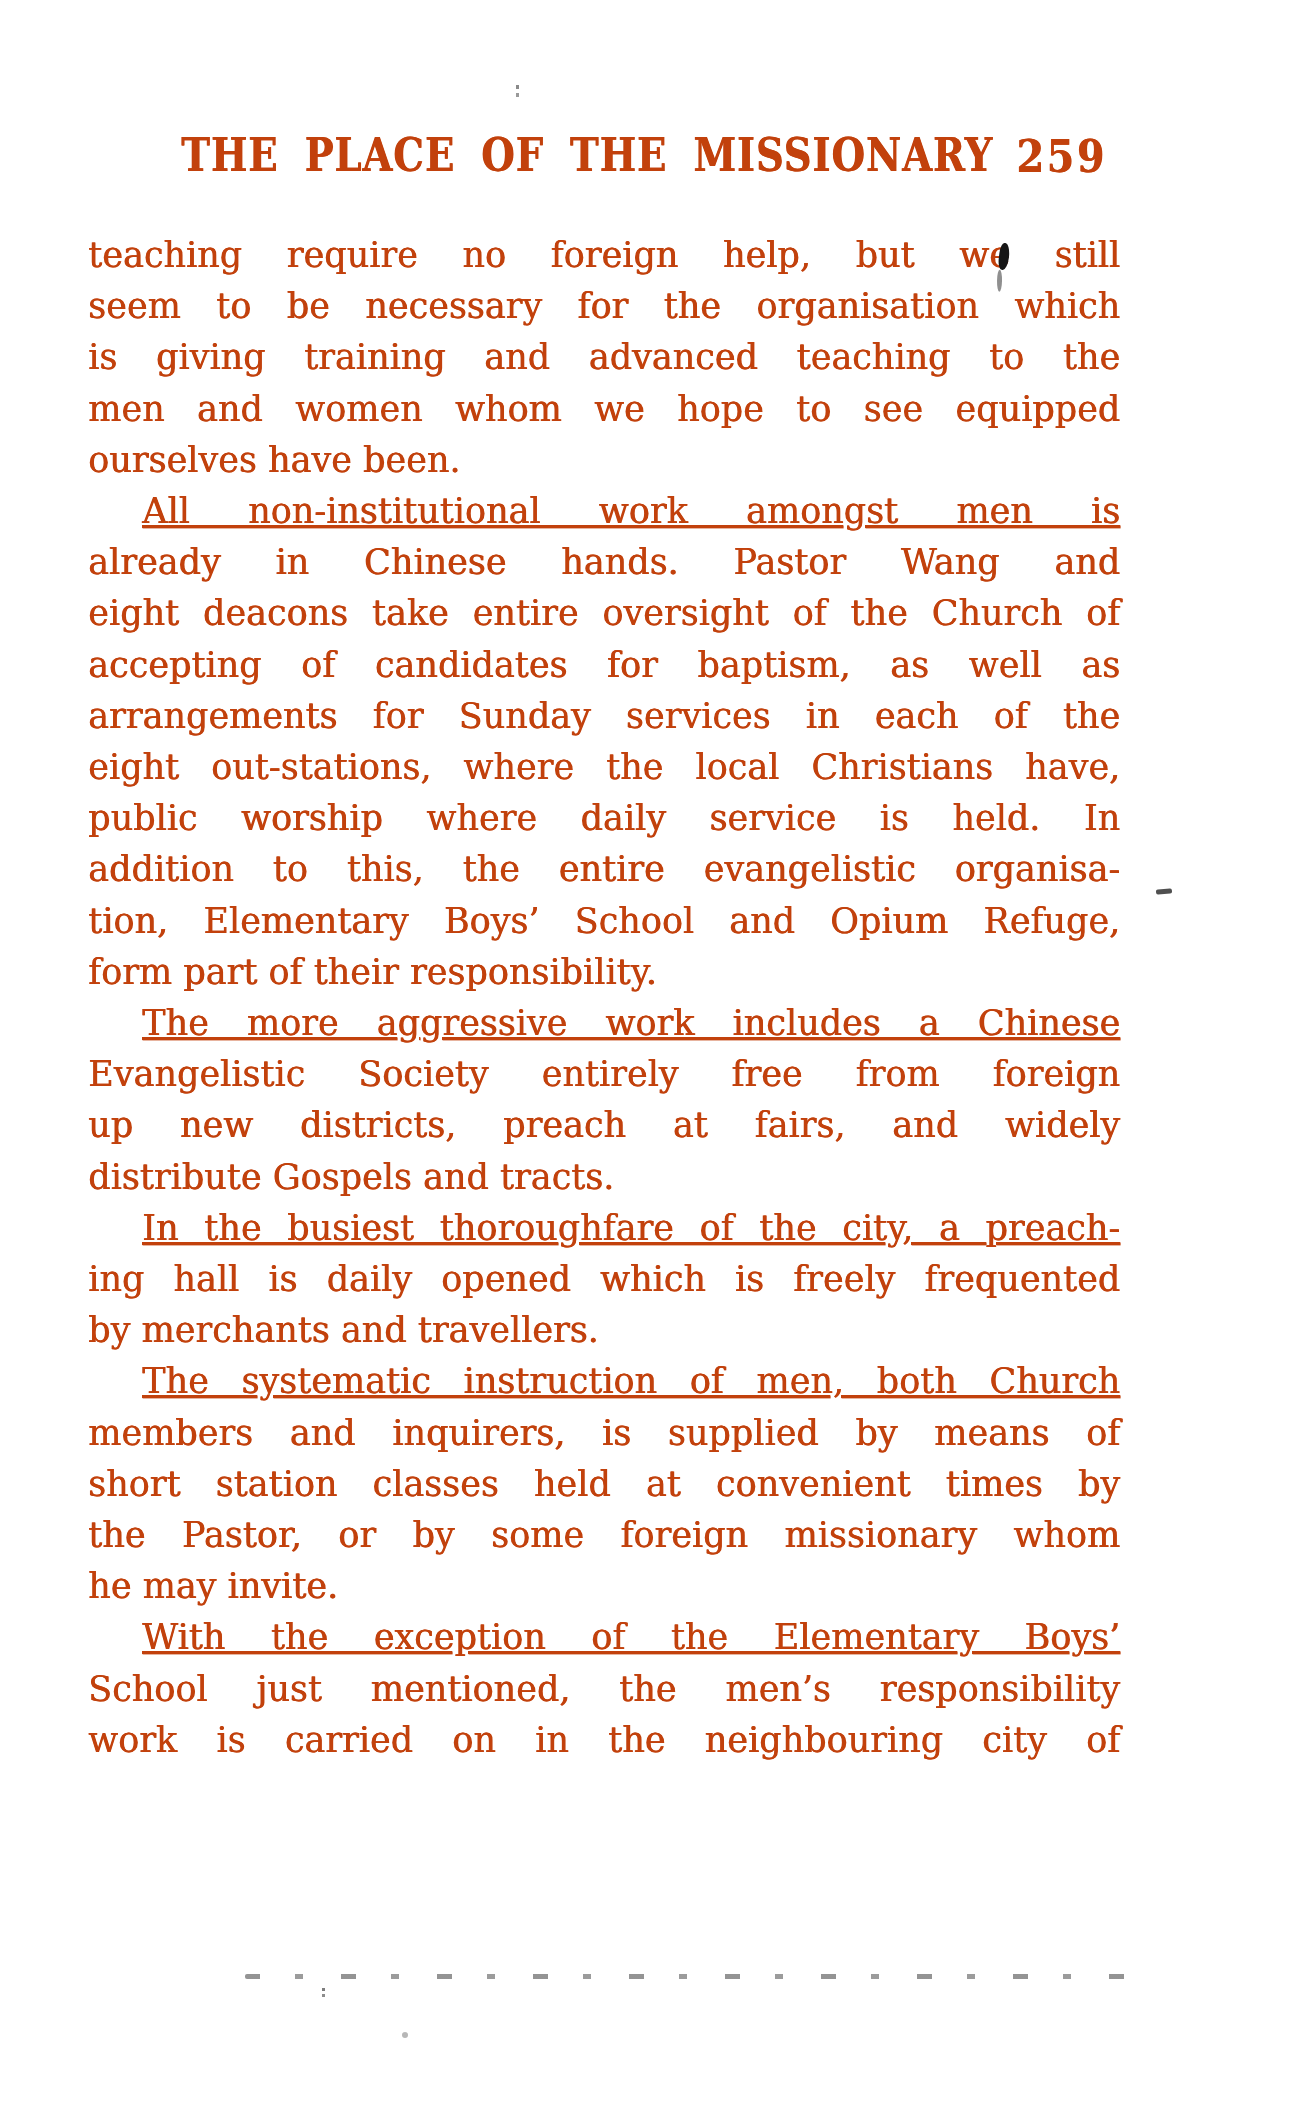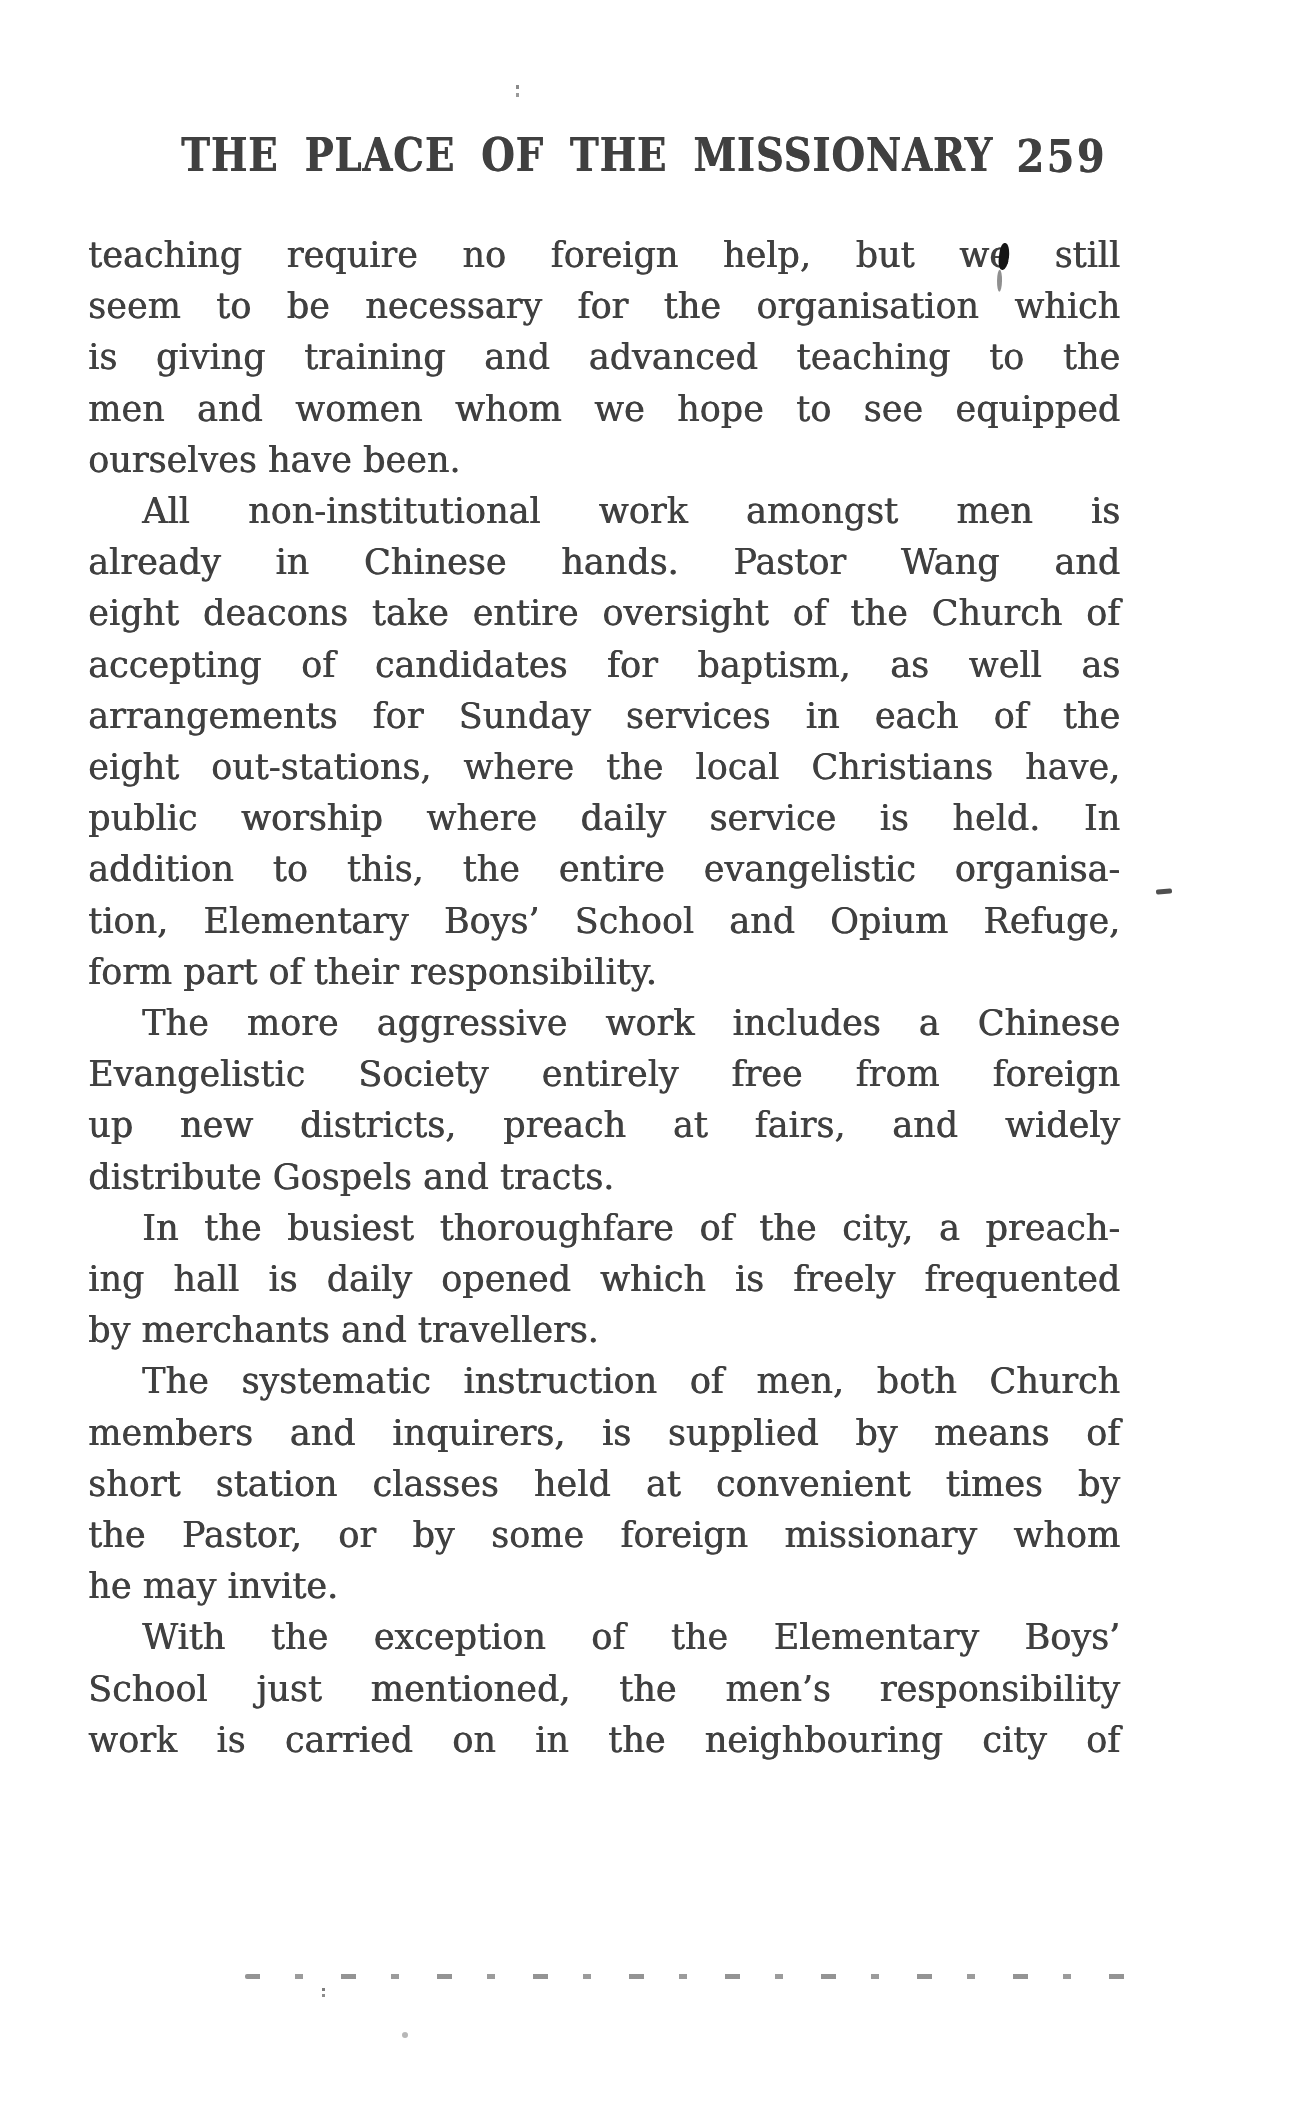--- a/index.html
+++ b/index.html
@@ -2,21 +2,21 @@
 <html><head>
 <meta charset="utf-8">
 <style>
   html, body { margin: 0; padding: 0; background: #e8e8e8; }
   .page {
     position: relative;
     width: 1300px;
     height: 2118px;
     background: #ffffff;
     font-family: "DejaVu Serif", "Liberation Serif", serif;
-    color: #404040;
+    color: #c2410c;
     overflow: hidden;
     margin: 0 auto;
   }
 
   
   .running-head {
     position: absolute;
     top: 128px;
     left: 71px;
     width: 1032px;
@@ -57,21 +57,21 @@
     line-height: 51.2px;
     text-shadow: 0.6px 0.4px 0 currentColor;
   }
   .paragraph { margin: 0; }
   .line {
     text-align: justify;
     text-align-last: justify;
     white-space: normal;
   }
   .line.last { text-align-last: left; }
-  .line.indent { text-indent: 54px; }
+  .line.indent { text-indent: 54px; text-decoration: underline; }
 
   
   .ink-smudge {
     position: absolute;
     left: 999px;
     top: 243px;
     width: 10px;
     height: 27px;
     background: #161616;
     border-radius: 45% 60% 55% 50%;

